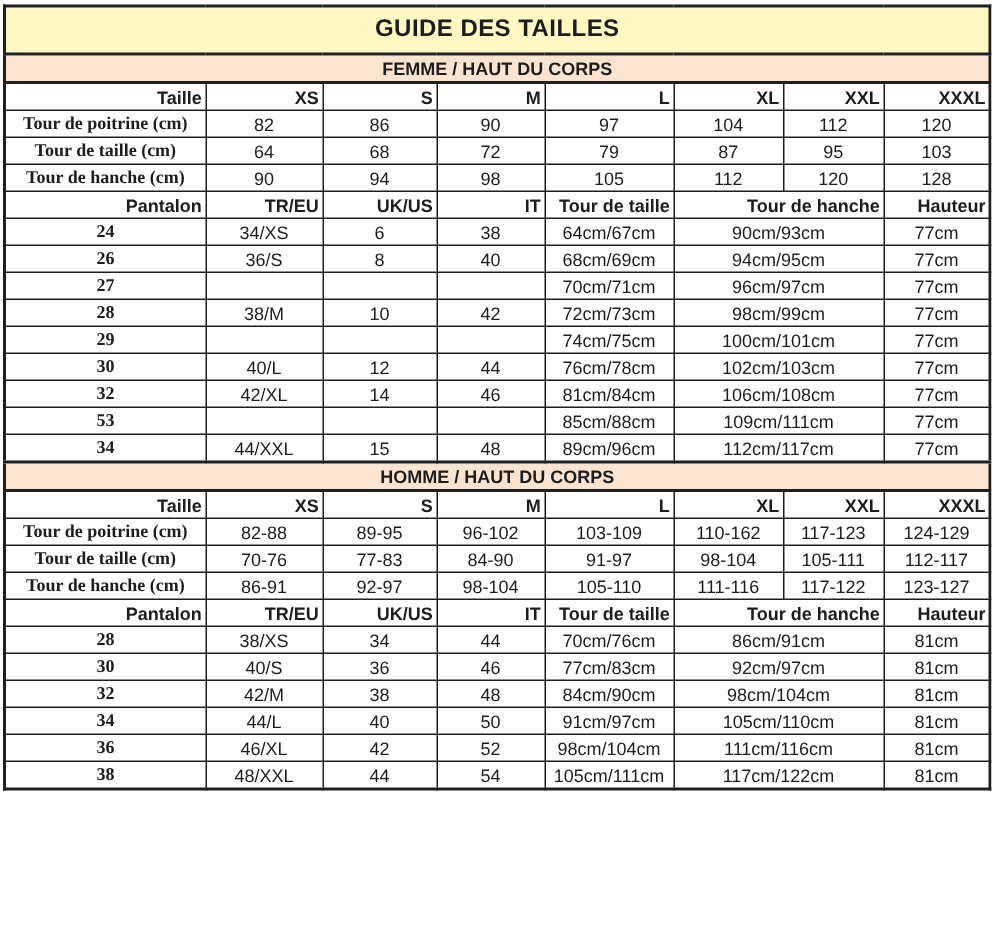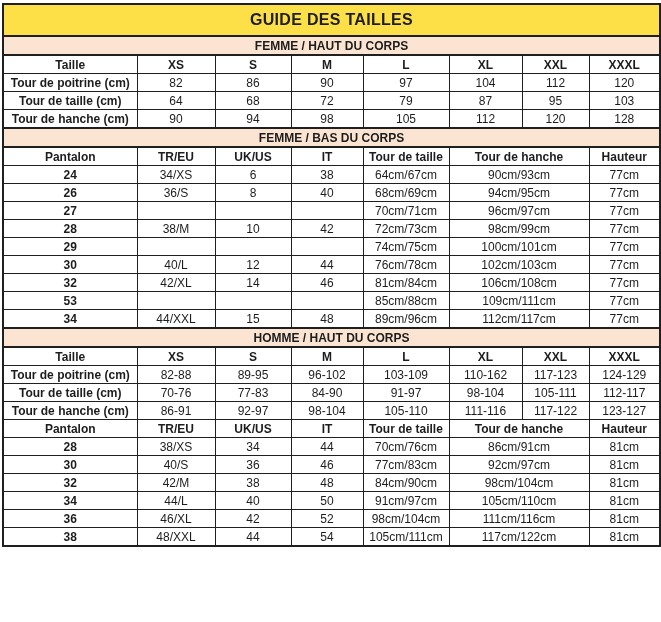--- a/index.html
+++ b/index.html
@@ -25,39 +25,41 @@
     border: 1px solid #1f1f1f;
     text-align: center;
     vertical-align: middle;
     font-size: 12px;
     height: 17px;
     padding: 0 2px;
     overflow: hidden;
     white-space: nowrap;
   }
   tr.title-row td {
-    background: #fde047;
+    background: #fef9c3;
     font-weight: bold;
     font-size: 16px;
     height: 30px;
     border: 2px solid #1f1f1f;
     letter-spacing: 0.3px;
   }
   tr.section-row td {
     background: #fce4d2;
     font-weight: bold;
     font-size: 12px;
     border-top: 2px solid #1f1f1f;
     border-bottom: 2px solid #1f1f1f;
   }
   tr.header-row td {
     font-weight: bold;
+    text-align: right;
   }
   td.row-label {
     font-weight: bold;
+    font-family: Liberation Serif, serif;
   }
 </style>
 </head>
 <body>
 
 <div class="wrap">
   <table class="size-guide">
     <colgroup>
       <col style="width:134px">
       <col style="width:78px">
@@ -108,23 +110,20 @@
         <tr>
           <td colspan="1" class="row-label">Tour de hanche (cm)</td>
           <td colspan="1">90</td>
           <td colspan="1">94</td>
           <td colspan="1">98</td>
           <td colspan="1">105</td>
           <td colspan="1">112</td>
           <td colspan="1">120</td>
           <td colspan="1">128</td>
         </tr>
-        <tr class="section-row">
-          <td colspan="8">FEMME / BAS DU CORPS</td>
-        </tr>
         <tr class="header-row">
           <td colspan="1">Pantalon</td>
           <td colspan="1">TR/EU</td>
           <td colspan="1">UK/US</td>
           <td colspan="1">IT</td>
           <td colspan="1">Tour de taille</td>
           <td colspan="2">Tour de hanche</td>
           <td colspan="1">Hauteur</td>
         </tr>
         <tr>

